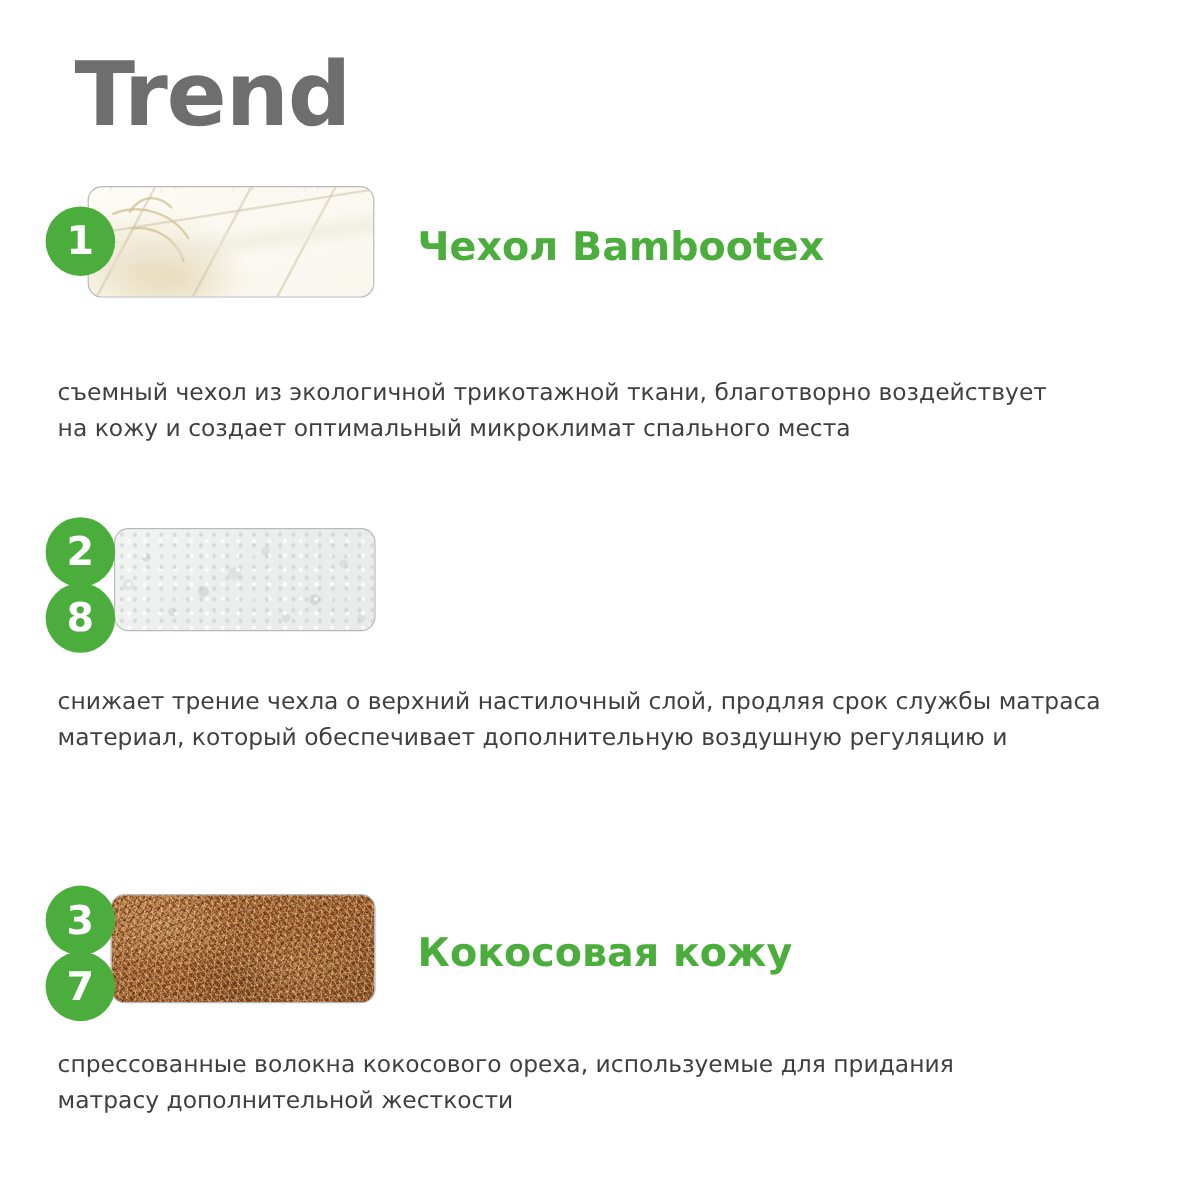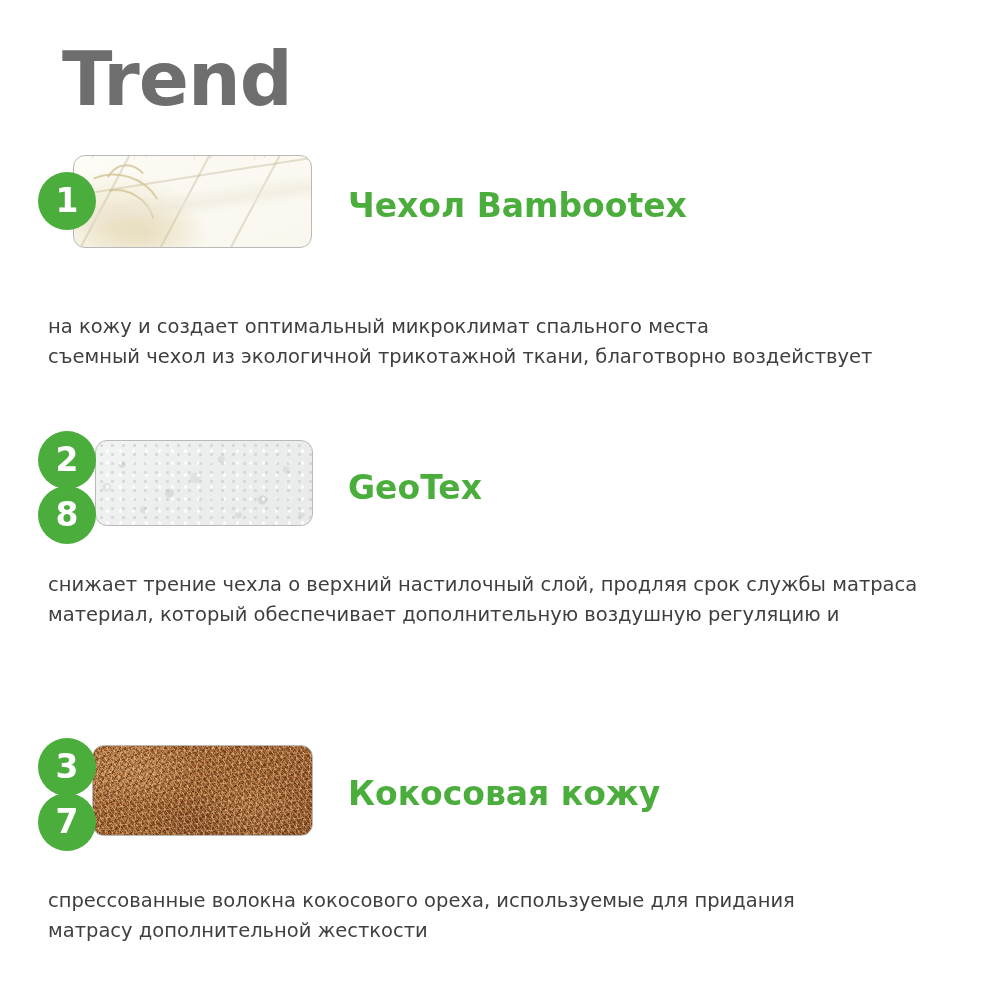--- a/index.html
+++ b/index.html
@@ -218,40 +218,39 @@
       </div>
 
       <div class="badge" style="left:38px; top:17px;">
         <span>1</span>
       </div>
 
       <div class="layer-heading" style="left:348px; top:34px;">Чехол Bambootex</div>
     </div>
 
     <div class="layer-desc" style="top:157px;">
+      <span class="line">съемный чехол из экологичной трикотажной ткани, благотворно воздействует</span>
       <span class="line">на кожу и  создает оптимальный микроклимат спального места</span>
-      <span class="line">съемный чехол из экологичной трикотажной ткани, благотворно воздействует</span>
     </div>
   </div>
 
   <div class="layer" style="top:440px;">
     <div class="layer-row">
 
       <div class="swatch swatch-geotex">
         <div class="fleck-layer"></div>
       </div>
 
       <div class="badge" style="left:38px; top:-9px;">
         <span>2</span>
       </div>
       <div class="badge" style="left:38px; top:46px;">
         <span>8</span>
       </div>
 
-      <div class="layer-heading" style="left:348px; top:31px;">GeoTex</div>
     </div>
 
     <div class="layer-desc" style="top:130px;">
       <span class="line">снижает трение чехла  о верхний настилочный слой, продляя  срок службы матраса</span>
       <span class="line">материал, который обеспечивает дополнительную воздушную регуляцию и</span>
     </div>
   </div>
 
   <div class="layer" style="top:745px;">
     <div class="layer-row">
@@ -264,19 +263,19 @@
       <div class="badge" style="left:38px; top:-7px;">
         <span>3</span>
       </div>
       <div class="badge" style="left:38px; top:48px;">
         <span>7</span>
       </div>
 
       <div class="layer-heading" style="left:348px; top:32px;">Кокосовая кожу</div>
     </div>
 
-    <div class="layer-desc" style="top:141px;">
+    <div class="layer-desc" style="top:127px;">
       <span class="line">спрессованные волокна кокосового ореха, используемые для придания</span>
       <span class="line">матрасу дополнительной жесткости</span>
     </div>
   </div>
 
 </div>
 
 </body></html>

